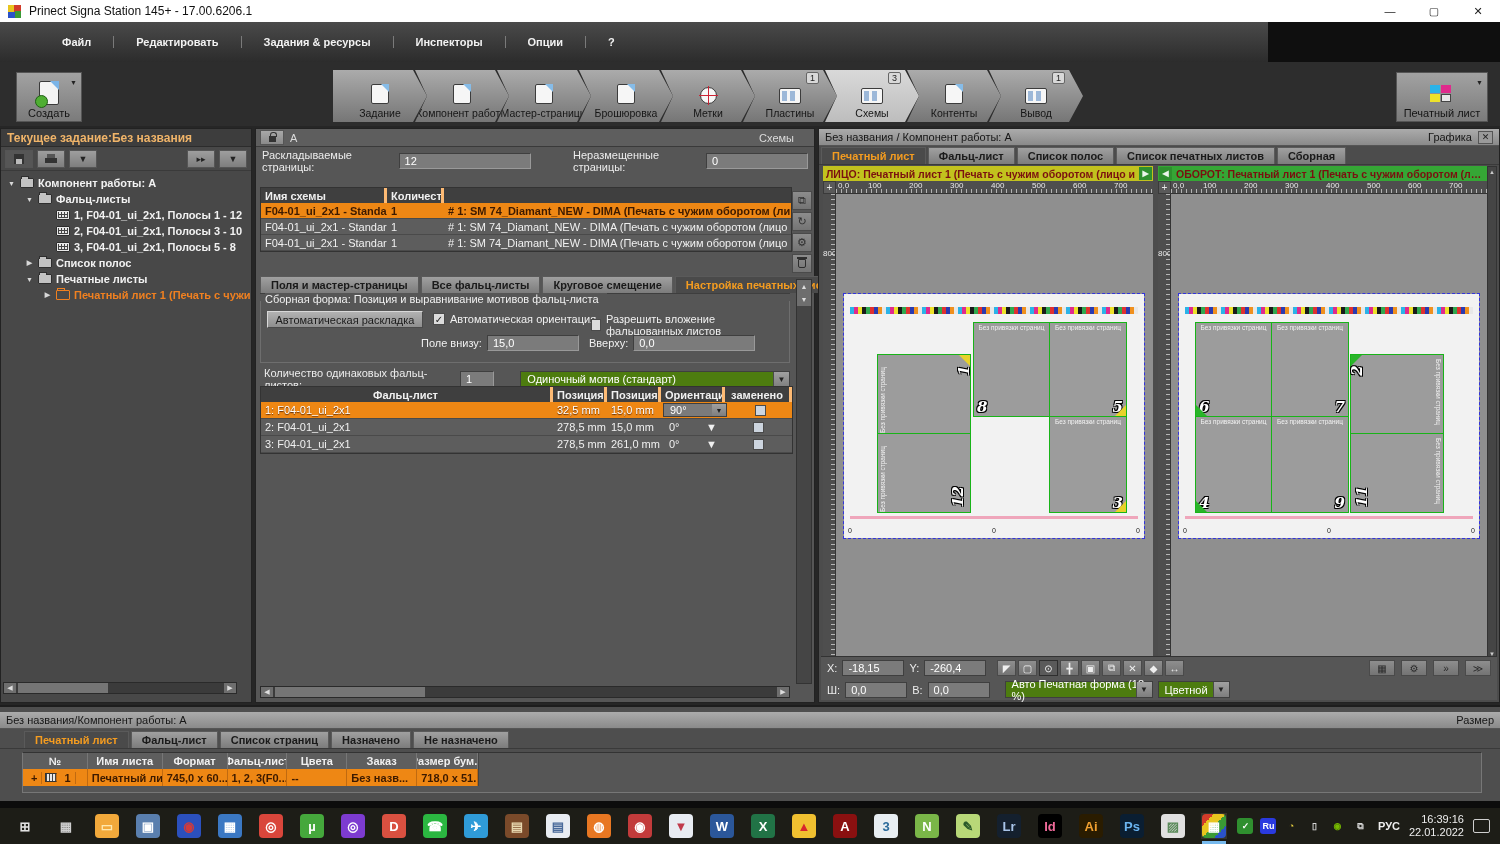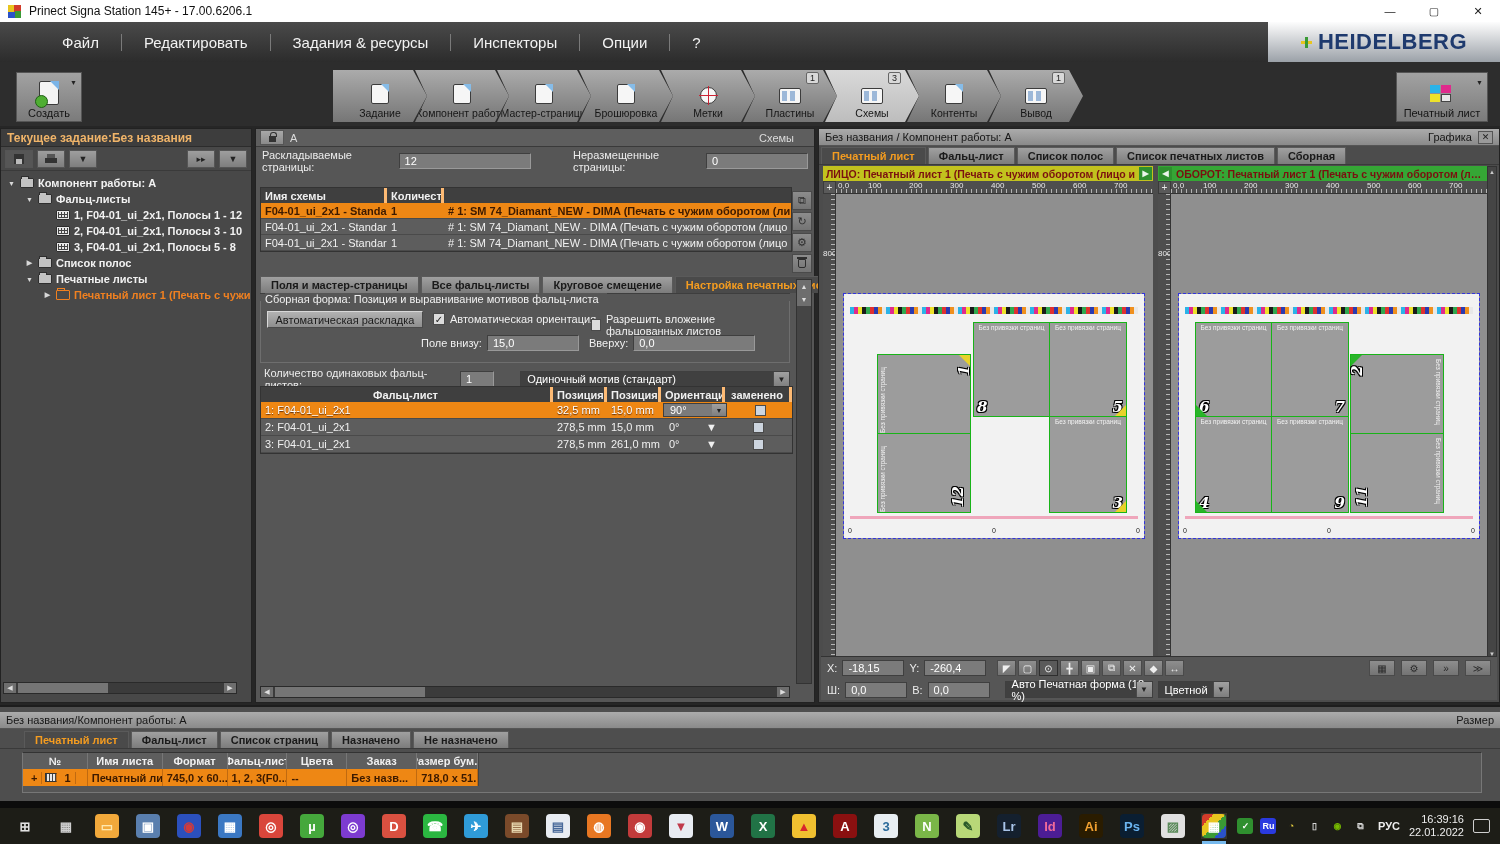--- a/index.html
+++ b/index.html
@@ -11,21 +11,21 @@
   #titlebar{position:absolute;left:0;top:0;width:1500px;height:22px;background:#fff;color:#111;
     display:flex;align-items:center;font-size:12px}
   #app-icon{width:13px;height:13px;margin:0 8px 0 8px;
     background:conic-gradient(#d23b2a 0 25%,#3a9a35 0 50%,#2a52c8 0 75%,#e8c51e 0)}
   #win-controls{position:absolute;right:0;top:0;height:22px;display:flex}
   .winbtn{width:44px;height:22px;display:flex;align-items:center;justify-content:center;
     font-size:11px;color:#222}
   
   #menubar{position:absolute;left:0;top:22px;width:1268px;height:40px;
     background:linear-gradient(#4a4a4a,#2c2c2c);display:flex;align-items:center;padding-left:40px}
-  .mitem{color:#f2f2f2;font-weight:normal;font-size:15px;padding:0 22px;cursor:default}
+  .mitem{color:#f2f2f2;font-weight:bold;font-size:11px;padding:0 22px;cursor:default}
   .mitem + .mitem{border-left:1px solid #7a7a7a}
   #brand{position:absolute;right:0;top:22px;width:232px;height:40px;
     background:linear-gradient(#fdfdfd,#9ba1a8);display:flex;align-items:center;justify-content:center;gap:6px}
   #brand-text{color:#1e3a6e;font-weight:bold;font-size:22px;letter-spacing:.5px}
   #brand-cross{width:11px;height:11px;position:relative}
   #brand-cross::before{content:"";position:absolute;left:0;top:4px;width:11px;height:3px;background:#e8c51e}
   #brand-cross::after{content:"";position:absolute;left:4px;top:0;width:3px;height:11px;background:#3a9a35}
 
   
   #toolbar{position:absolute;left:0;top:62px;width:1500px;height:64px;background:#2d2d2d}
@@ -145,21 +145,21 @@
   .grouptitle{position:absolute;top:-8px;left:4px;background:#565656;padding-right:8px;font-size:11px;color:#f0f0f0}
   .gbtn{position:absolute;left:6px;top:10px;width:156px;height:17px;background:linear-gradient(#b2b2b2,#8e8e8e);
     border:1px solid #d8d8d8;border-bottom-color:#4a4a4a;border-right-color:#4a4a4a;
     font-size:11px;color:#1a1a1a;display:flex;align-items:center;justify-content:center;cursor:pointer}
   .cbrow{position:absolute;font-size:11px;color:#f0f0f0;display:flex;align-items:center;gap:5px}
   .cb{width:12px;height:12px;background:#dcdcdc;border:1px solid #4a4a4a;color:#1a1a1a;font-size:10px;
     display:flex;align-items:center;justify-content:center;cursor:pointer}
   #field-bottom{position:absolute;left:160px;top:34px}
   #field-top{position:absolute;left:328px;top:34px}
   #count-row{position:absolute;left:4px;top:74px;right:0;display:flex;align-items:center;gap:8px;font-size:11px;color:#ececec}
-  .ddbox{background:#404040;border:1px solid #3f3f3f;height:17px;color:#fff;font-size:11px;
+  .ddbox{background:#4d7c0f;border:1px solid #3f3f3f;height:17px;color:#fff;font-size:11px;
     display:flex;align-items:center;padding:0 6px;position:relative;cursor:pointer}
   .ddarrow{width:16px;height:15px;background:linear-gradient(#a0a0a0,#7e7e7e);border-left:1px solid #4a4a4a;
     color:#222;font-size:8px;display:flex;align-items:center;justify-content:center;position:absolute;right:0;top:0}
   
   #fold-table{position:absolute;left:4px;top:257px;width:533px;border:1px solid #333}
   .frow{display:flex;height:17px;background:#5d5d5d;border-bottom:1px solid #4a4a4a;font-size:11px;color:#f0f0f0;cursor:pointer}
   .frow span{padding:0 4px;white-space:nowrap;overflow:hidden;display:flex;align-items:center}
   .frow.active{background:#ee8714;color:#fff;text-shadow:0 1px 1px rgba(60,20,0,.8)}
   .fc-name{width:292px}.fc-x{width:54px}.fc-y{width:54px}.fc-o{width:64px;position:relative}.fc-ch{flex:1;justify-content:center}
   .frow .cb{width:11px;height:11px;background:#ccd4de}
@@ -308,24 +308,20 @@
   </div>
 
   <div id="menubar">
     <span class="mitem">Файл</span>
       <span class="mitem">Редактировать</span>
       <span class="mitem">Задания &amp; ресурсы</span>
       <span class="mitem">Инспекторы</span>
       <span class="mitem">Опции</span>
       <span class="mitem">?</span>
   </div>
-  <div id="brand">
-    <span id="brand-cross"></span>
-    <span id="brand-text">HEIDELBERG</span>
-  </div>
 
   <div id="toolbar">
     <div class="bigbtn" id="create-btn">
       <span class="docicon" id="create-doc"></span>
       <span class="blabel">Создать</span>
       <span class="dd-mini">▼</span>
     </div>
     <div id="steps">
       <div class="step ic-doc">
 
@@ -907,21 +903,21 @@
         <div class="tico">
           <span class="glyph" style="background: rgb(122, 182, 72); color: rgb(255, 255, 255);">N</span>
         </div>
         <div class="tico">
           <span class="glyph" style="background: rgb(184, 216, 120); color: rgb(42, 90, 42);">✎</span>
         </div>
         <div class="tico">
           <span class="glyph" style="background: rgb(20, 32, 46); color: rgb(168, 196, 232);">Lr</span>
         </div>
         <div class="tico">
-          <span class="glyph" style="background: #4c1d95; color: rgb(240, 106, 154);">Id</span>
+          <span class="glyph" style="background: #000000; color: rgb(240, 106, 154);">Id</span>
         </div>
         <div class="tico">
           <span class="glyph" style="background: rgb(42, 28, 0); color: rgb(240, 160, 48);">Ai</span>
         </div>
         <div class="tico">
           <span class="glyph" style="background: rgb(10, 30, 50); color: rgb(106, 180, 240);">Ps</span>
         </div>
         <div class="tico">
           <span class="glyph" style="background: rgb(224, 224, 224); color: rgb(90, 138, 90);">▨</span>
         </div>

